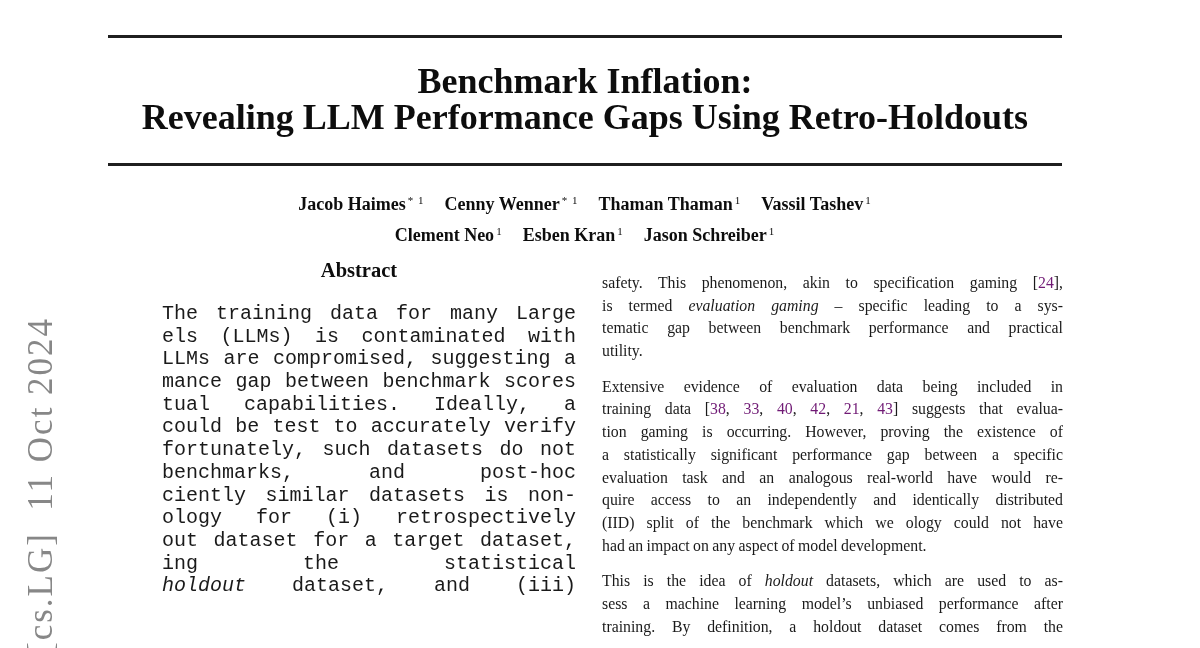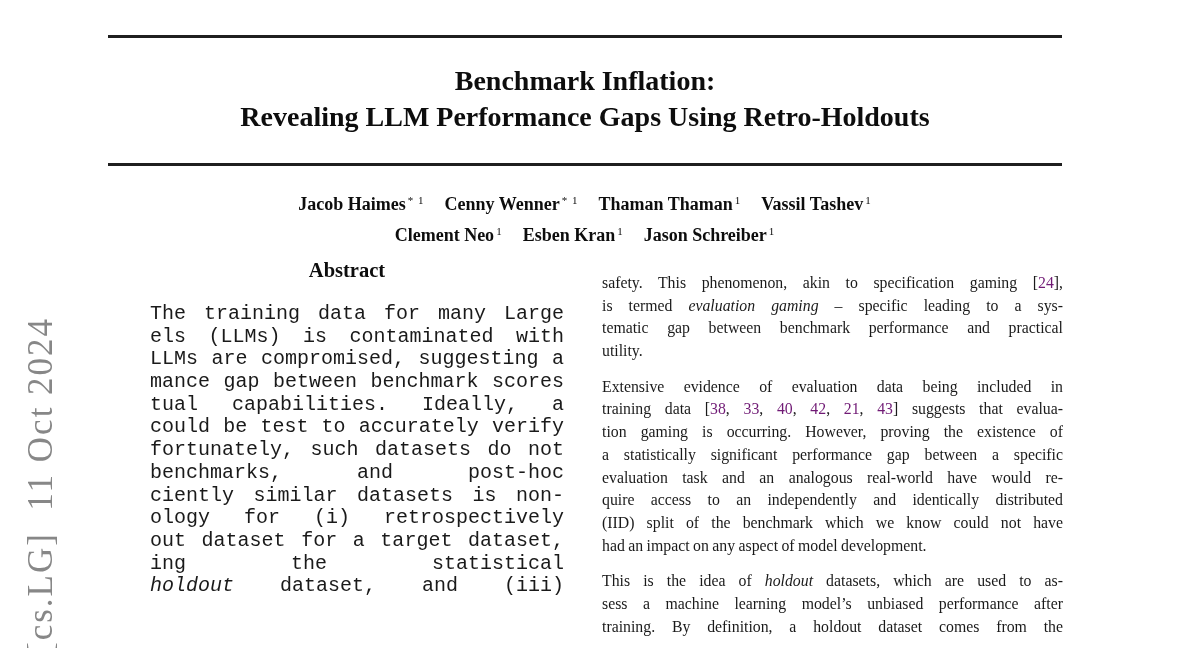--- a/index.html
+++ b/index.html
@@ -6,29 +6,29 @@
   .page {
     position:relative; width:1200px; height:648px; overflow:hidden;
     background:#ffffff; color:#1a1a1a;
     font-family:"Liberation Serif","DejaVu Serif",serif;
   }
   .rule { position:absolute; left:108px; width:954px; height:3px; background:#1f1f1f; }
   .rule-top { top:35px; }
   .rule-bottom { top:163px; }
 
   .title { position:absolute; left:108px; top:63px; width:954px; margin:0;
-           text-align:center; font-size:28px; font-weight:bold; line-height:36px; color:#0d0d0d; }
+           text-align:center; font-size:36px; font-weight:bold; line-height:36px; color:#0d0d0d; }
   .title span { display:block; }
 
   .authors { position:absolute; left:108px; top:187px; width:954px; text-align:center;
              font-size:18px; font-weight:bold; line-height:27px; color:#0d0d0d; }
   .author { margin:16px 10px; white-space:nowrap; }
   .asup { font-size:11px; font-weight:400; vertical-align:6px; margin-left:2px; letter-spacing:1px; }
 
-  .col-left  { position:absolute; left:150px; top:258px; width:414px; }
+  .col-left  { position:absolute; left:162px; top:258px; width:414px; }
   .abs-heading { text-align:center; font-size:20.5px; font-weight:bold; line-height:24px;
                  margin:0 0 21px 0; transform:translateX(-10px); color:#0d0d0d; }
   .abs-body  { font-size:20px;font-family:Liberation Mono, monospace; }
 
   .col-right { position:absolute; left:602px; top:272px; width:461px; font-size:15.8px; word-spacing:-0.5px; }
   .para { margin:0 0 13px 0; }
 
   .jline { height:22.7px; line-height:22.7px; overflow:hidden; text-align:justify; }
   .jline.just::after { content:""; display:inline-block; width:100%; height:0; }
   .seg-i { font-style:italic; }
@@ -84,21 +84,21 @@
         <div class="jline just"><span class="seg-t">tematic gap between benchmark performance and practical</span></div>
         <div class="jline"><span class="seg-t">utility.</span></div>
       </div>
       <div class="para">
         <div class="jline just"><span class="seg-t">Extensive evidence of evaluation data being included in</span></div>
         <div class="jline just"><span class="seg-t">training data [</span><span class="seg-c">38</span><span class="seg-t">, </span><span class="seg-c">33</span><span class="seg-t">, </span><span class="seg-c">40</span><span class="seg-t">, </span><span class="seg-c">42</span><span class="seg-t">, </span><span class="seg-c">21</span><span class="seg-t">, </span><span class="seg-c">43</span><span class="seg-t">] suggests that evalua-</span></div>
         <div class="jline just"><span class="seg-t">tion gaming is occurring. However, proving the existence of</span></div>
         <div class="jline just"><span class="seg-t">a statistically significant performance gap between a specific</span></div>
         <div class="jline just"><span class="seg-t">evaluation task and an analogous real-world have would re-</span></div>
         <div class="jline just"><span class="seg-t">quire access to an independently and identically distributed</span></div>
-        <div class="jline just"><span class="seg-t">(IID) split of the benchmark which we know could not have</span></div>
+        <div class="jline just"><span class="seg-t">(IID) split of the benchmark which we ology could not have</span></div>
         <div class="jline"><span class="seg-t">had an impact on any aspect of model development.</span></div>
       </div>
       <div class="para">
         <div class="jline just"><span class="seg-t">This is the idea of </span><span class="seg-i">holdout</span><span class="seg-t"> datasets, which are used to as-</span></div>
         <div class="jline just"><span class="seg-t">sess a machine learning model’s unbiased performance after</span></div>
         <div class="jline just"><span class="seg-t">training. By definition, a holdout dataset comes from the</span></div>
       </div>
     </div>
 </div>
 

